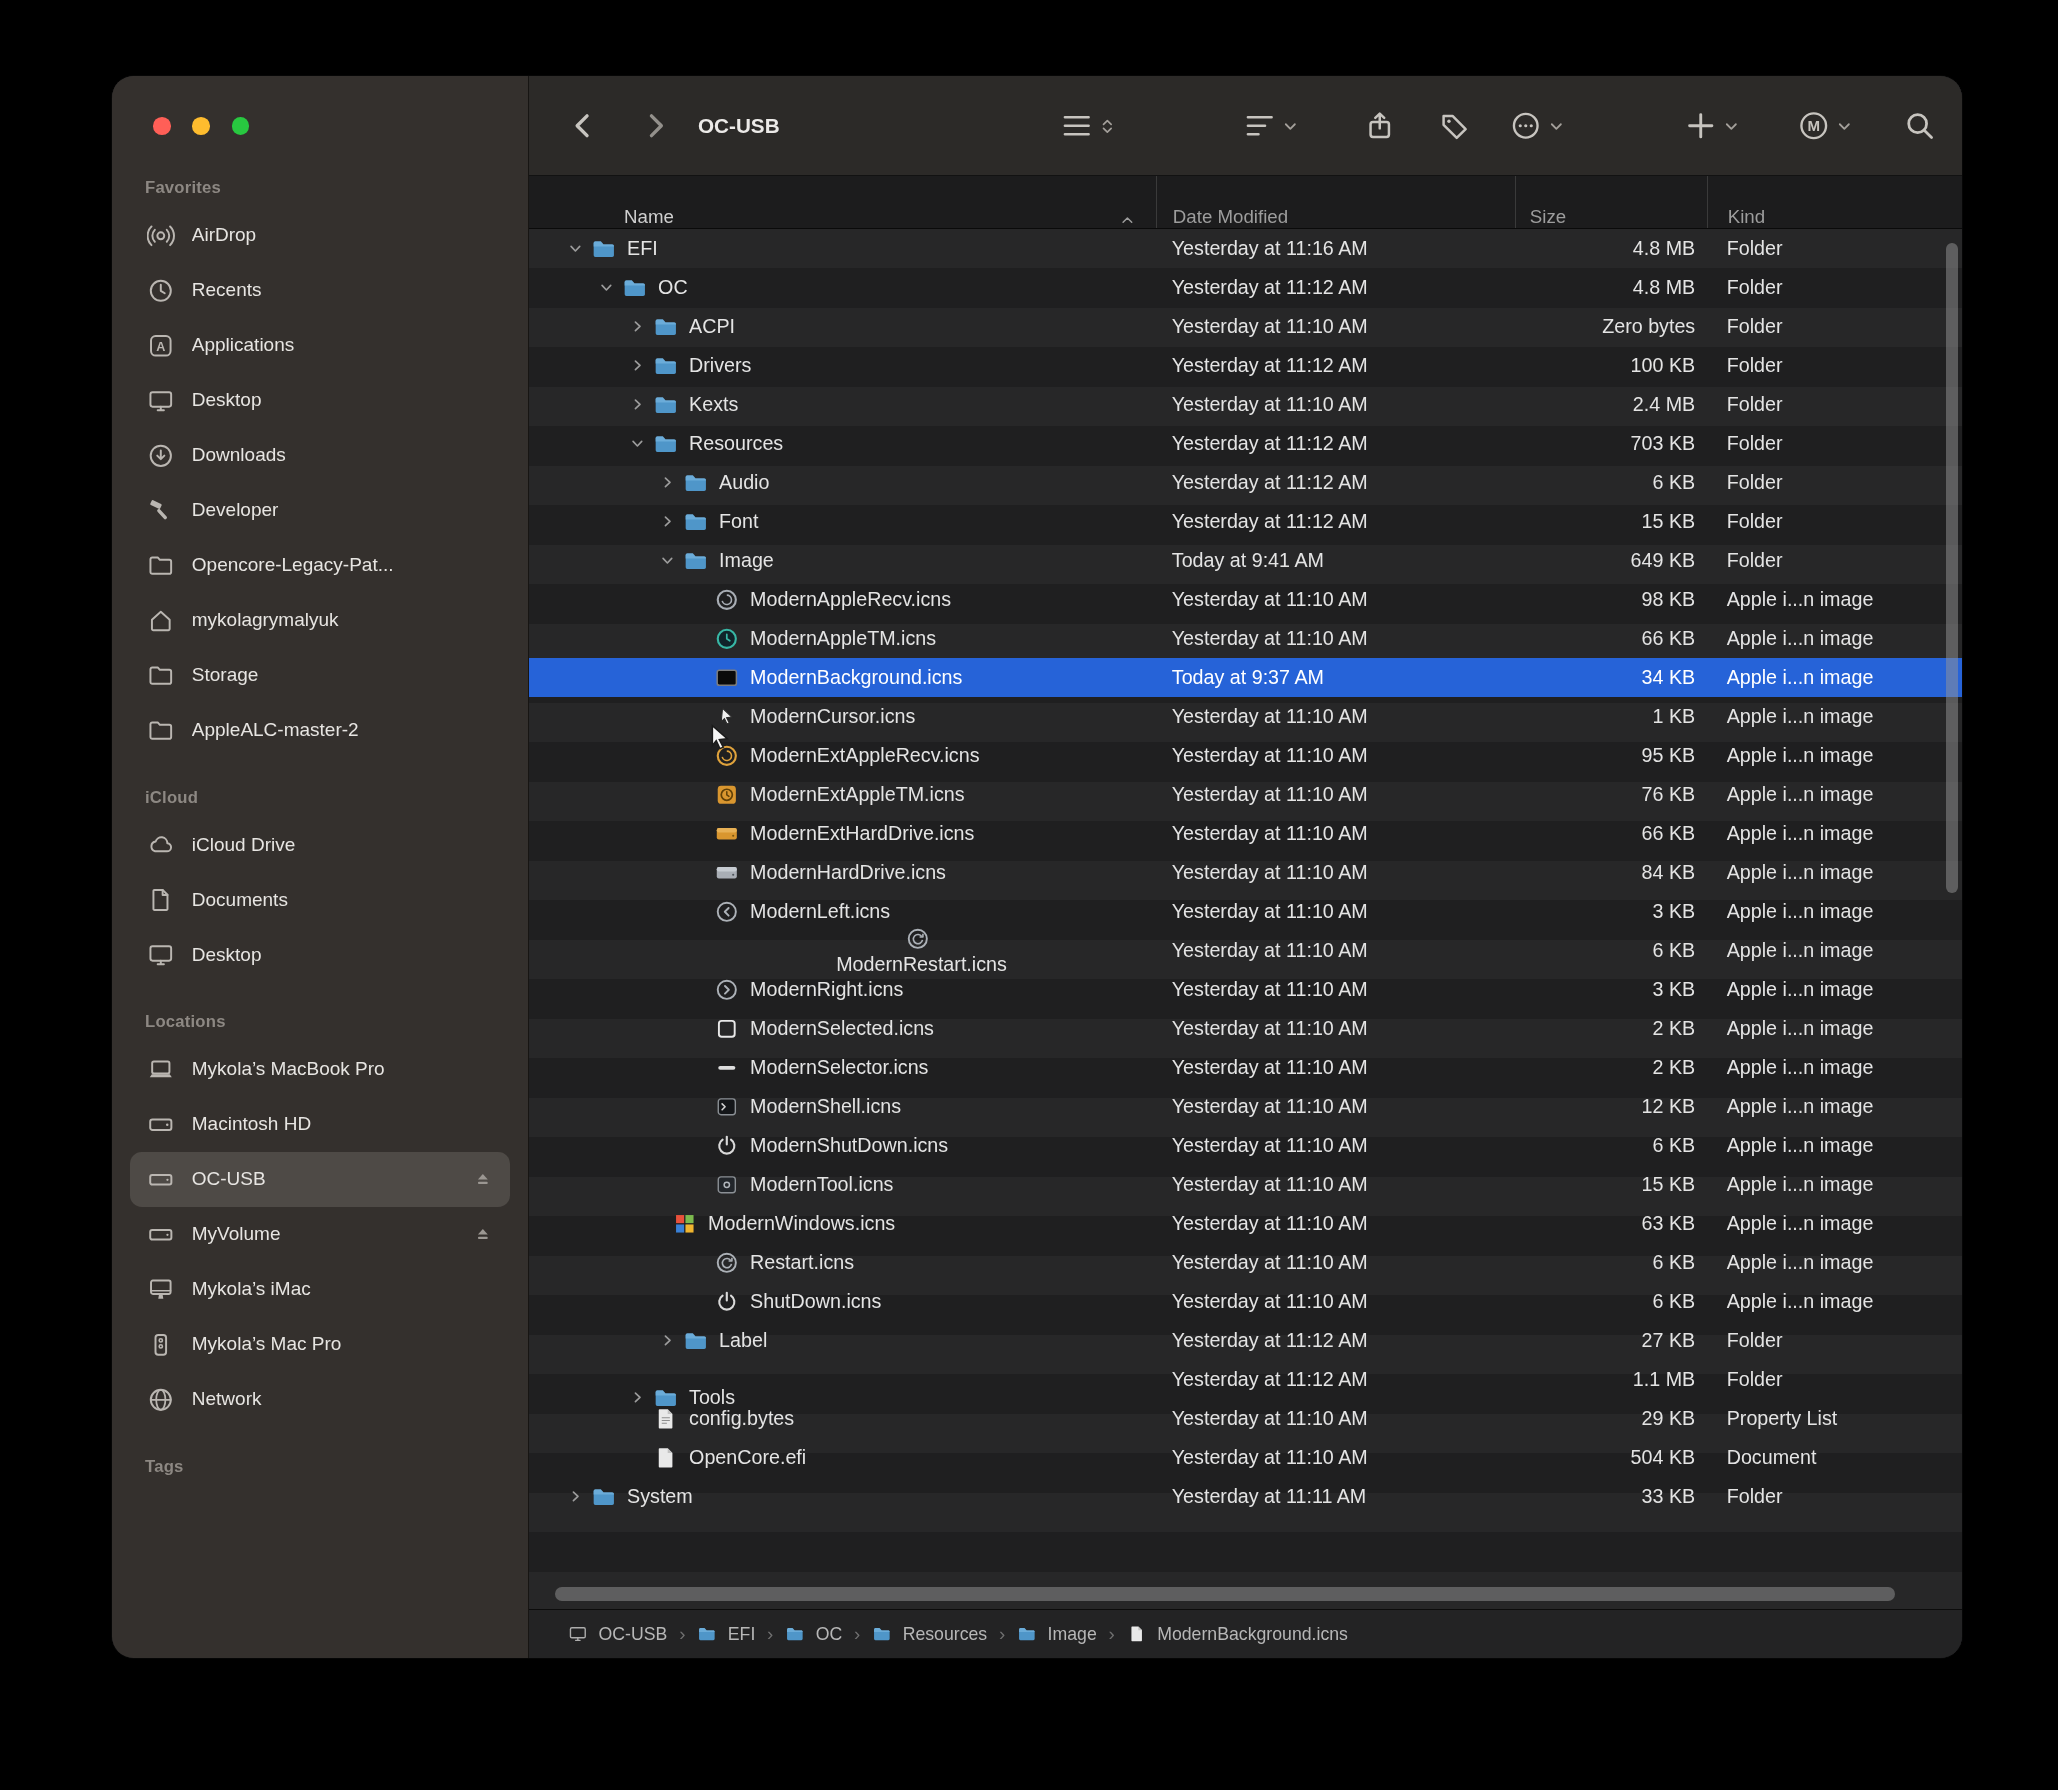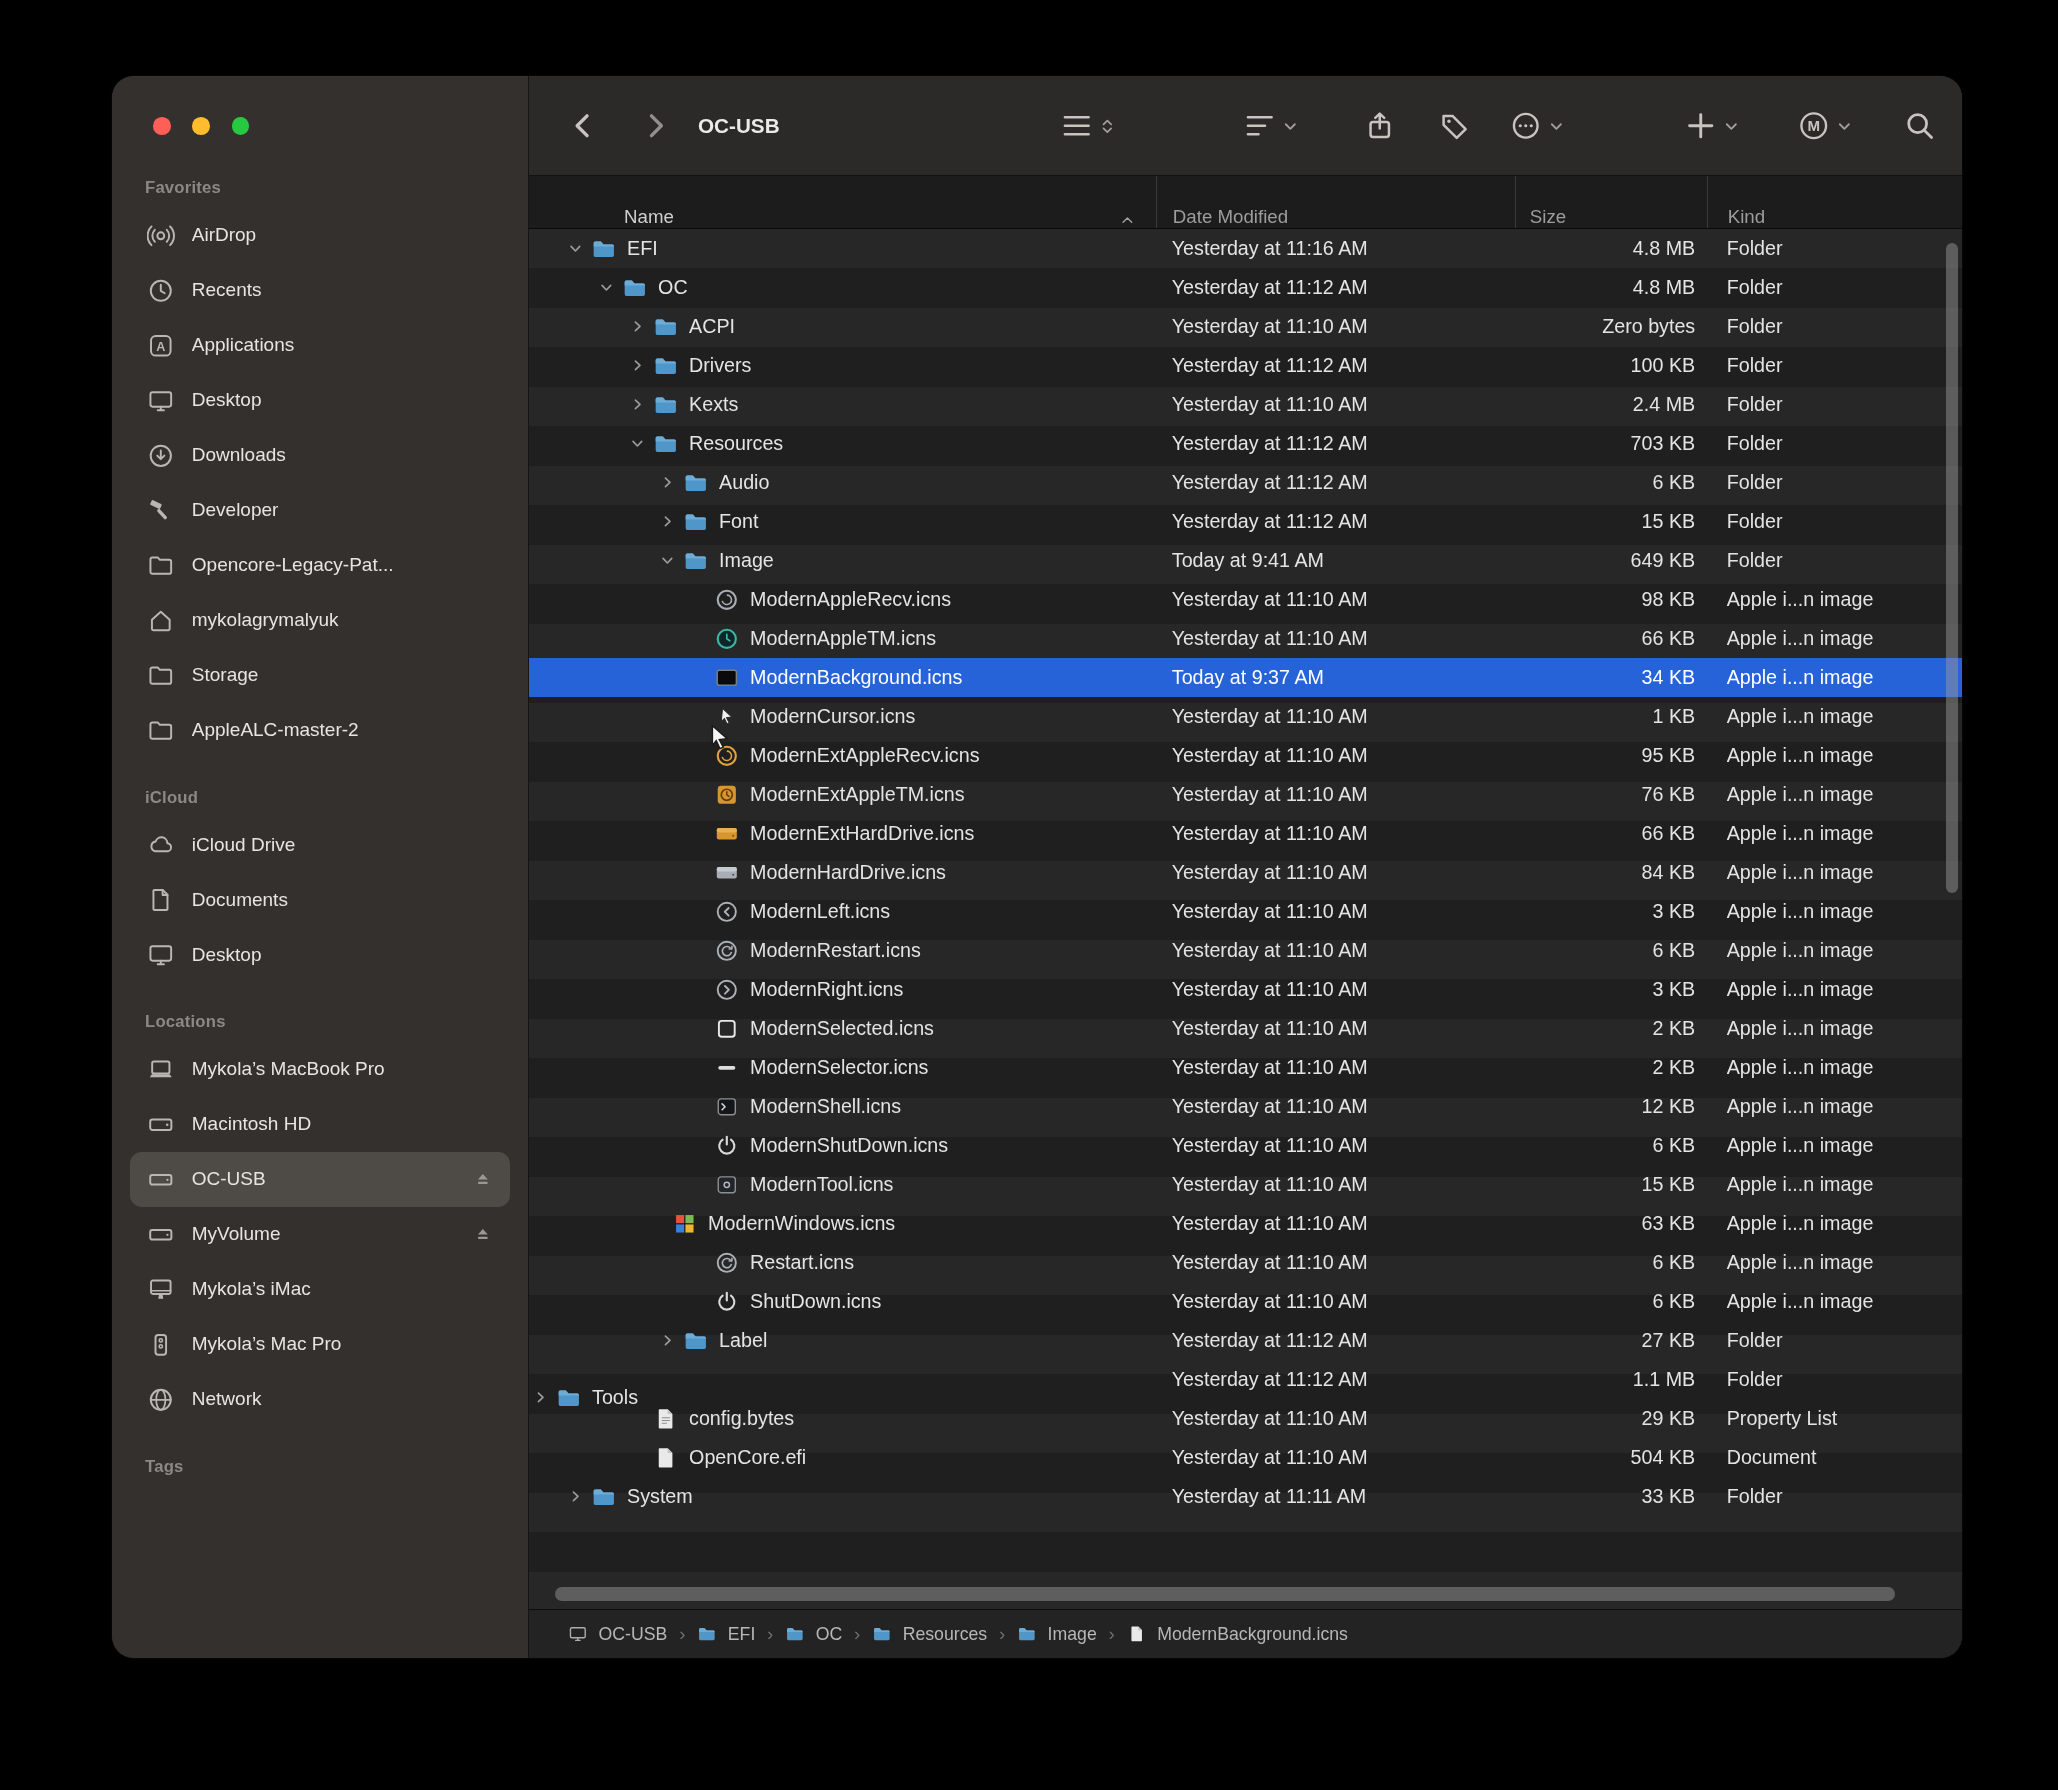--- a/index.html
+++ b/index.html
@@ -710,21 +710,21 @@
                     <path d="M13.7 8.4L10.1 12l3.6 3.6" fill="none" stroke="#acb1b7" stroke-width="1.8" stroke-linecap="round" stroke-linejoin="round"></path>
                   </svg>
                 </span>
                 <span class="flabel" data-name="file-name">ModernLeft.icns</span>
               </div>
               <div class="cell date" data-name="file-date">Yesterday at 11:10 AM</div>
               <div class="cell size" data-name="file-size">3 KB</div>
               <div class="cell kind" data-name="file-kind">Apple i...n image</div>
             </div>
             <div class="row" data-name="file-row">
-              <div class="cell name" data-name="file-name-cell" style="padding-left: 158px;">
+              <div class="cell name" data-name="file-name-cell" style="padding-left: 158px; flex-direction: column;">
                 <span class="disc" data-name="disclosure-chevron"></span>
                 <span class="ficon" data-name="restart-icon">
                   <svg class="" viewBox="0 0 24 24" xmlns="http://www.w3.org/2000/svg">
                     <circle cx="12" cy="12" r="8.5" fill="none" stroke="#acb1b7" stroke-width="1.8"></circle>
                     <path d="M15.8 10a4.3 4.3 0 1 0 .6 3" fill="none" stroke="#acb1b7" stroke-width="1.5"></path>
                     <path d="M16.8 7.2v3.1h-3.1" fill="none" stroke="#acb1b7" stroke-width="1.5" stroke-linejoin="round"></path>
                   </svg>
                 </span>
                 <span class="flabel" data-name="file-name">ModernRestart.icns</span>
               </div>
@@ -881,21 +881,21 @@
                     <path d="M2.5 6.6c0-.9.7-1.6 1.6-1.6h5.1l2.5 2.7h8.2c.9 0 1.6.7 1.6 1.6v.5H2.5V6.6z" fill="#6bacd9"></path>
                   </svg>
                 </span>
                 <span class="flabel" data-name="file-name">Label</span>
               </div>
               <div class="cell date" data-name="file-date">Yesterday at 11:12 AM</div>
               <div class="cell size" data-name="file-size">27 KB</div>
               <div class="cell kind" data-name="file-kind">Folder</div>
             </div>
             <div class="row" data-name="file-row">
-              <div class="cell name" data-name="file-name-cell" style=" margin-top: 36px;">
+              <div class="cell name" data-name="file-name-cell" style="padding-left: 97px; margin-top: 36px;">
                 <span class="disc" data-name="disclosure-chevron">
                   <svg class="" viewBox="0 0 24 24" xmlns="http://www.w3.org/2000/svg">
                     <path d="M8.8 5l7.4 7-7.4 7" fill="none" stroke="currentColor" stroke-width="2.7" stroke-linecap="round" stroke-linejoin="round"></path>
                   </svg>
                 </span>
                 <span class="ficon" data-name="folder-icon">
                   <svg class="" viewBox="0 0 24 24" xmlns="http://www.w3.org/2000/svg">
                     <path d="M2.5 6.6h7.3l2 2.2h9.7v9.3c0 .9-.7 1.6-1.6 1.6H4.1a1.6 1.6 0 0 1-1.6-1.6V6.6z" fill="#4f96c9"></path>
                     <path d="M2.5 6.6c0-.9.7-1.6 1.6-1.6h5.1l2.5 2.7h8.2c.9 0 1.6.7 1.6 1.6v.5H2.5V6.6z" fill="#6bacd9"></path>
                   </svg>

